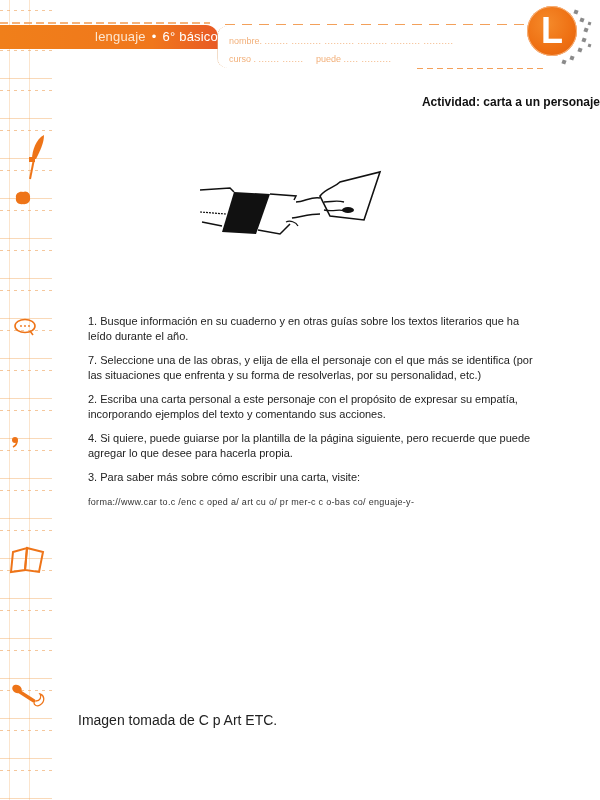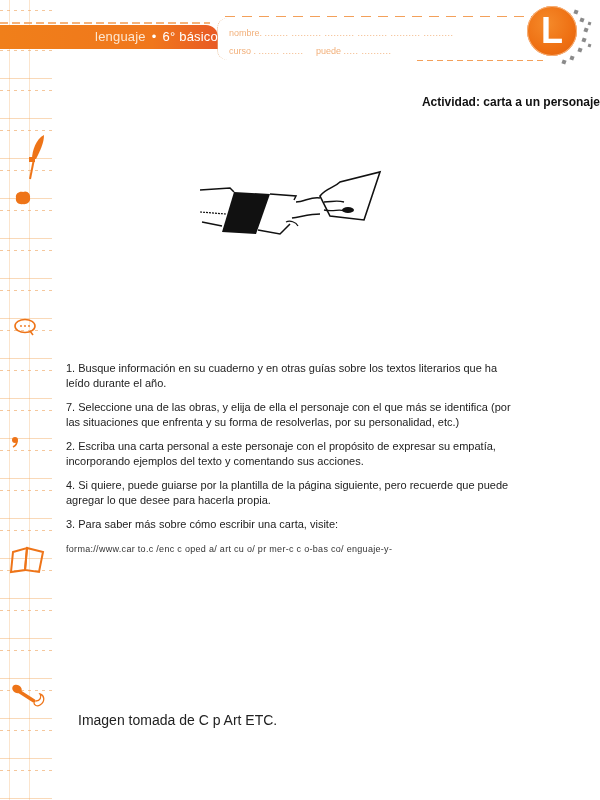--- a/index.html
+++ b/index.html
@@ -31,21 +31,21 @@
     }
     .banner .bullet { color: #fff; margin: 0 6px; }
     .banner .grade { color: #ffffff; }
     .banner-dashes {
       position: absolute; left: 0; top: 22px; width: 210px; height: 2px;
       background-image: repeating-linear-gradient(to right, #f3a05a 0 8px, transparent 8px 12px);
       opacity: 0.8;
     }
     
     .form-box {
-      position: absolute; left: 217px; top: 16px; width: 330px; height: 45px;
+      position: absolute; left: 217px; top: 24px; width: 330px; height: 45px;
     }
     .form-box .top-dash {
       position: absolute; left: 8px; top: 0; width: 320px; height: 1px;
       background-image: repeating-linear-gradient(to right, #f3a05a 0 10px, transparent 10px 17px);
     }
     .form-box .bottom-dash {
       position: absolute; left: 200px; top: 44px; width: 128px; height: 1px;
       background-image: repeating-linear-gradient(to right, #f3a05a 0 6px, transparent 6px 10px);
     }
     .form-box .left-arc {
@@ -73,21 +73,21 @@
       position: absolute; width: 4px; height: 4px; background: #8a8a8a; transform: rotate(20deg);
     }
     
     .title {
       position: absolute; left: 0; width: 600px; top: 95px; text-align: right;
       font-weight: bold; font-size: 12px; color: #111;
     }
     
     .illustration { position: absolute; left: 200px; top: 162px; width: 185px; height: 80px; }
     
-    .content { position: absolute; left: 66px; top: 314px; width: 450px; font-size: 11px; line-height: 15px; color: #222; margin-top: 47px; }
+    .content { position: absolute; left: 88px; top: 314px; width: 450px; font-size: 11px; line-height: 15px; color: #222; }
     .content p { margin: 0 0 9px 0; }
     .content .url { font-size: 9px; line-height: 16px; color: #333; letter-spacing: 0.3px; margin-top: 4px; }
     .credit { position: absolute; left: 78px; top: 712px; font-size: 14px; color: #222; }
     
     .side-icon { position: absolute; }
   </style>
 </head>
 <body>
 
 <div class="margin-grid">

